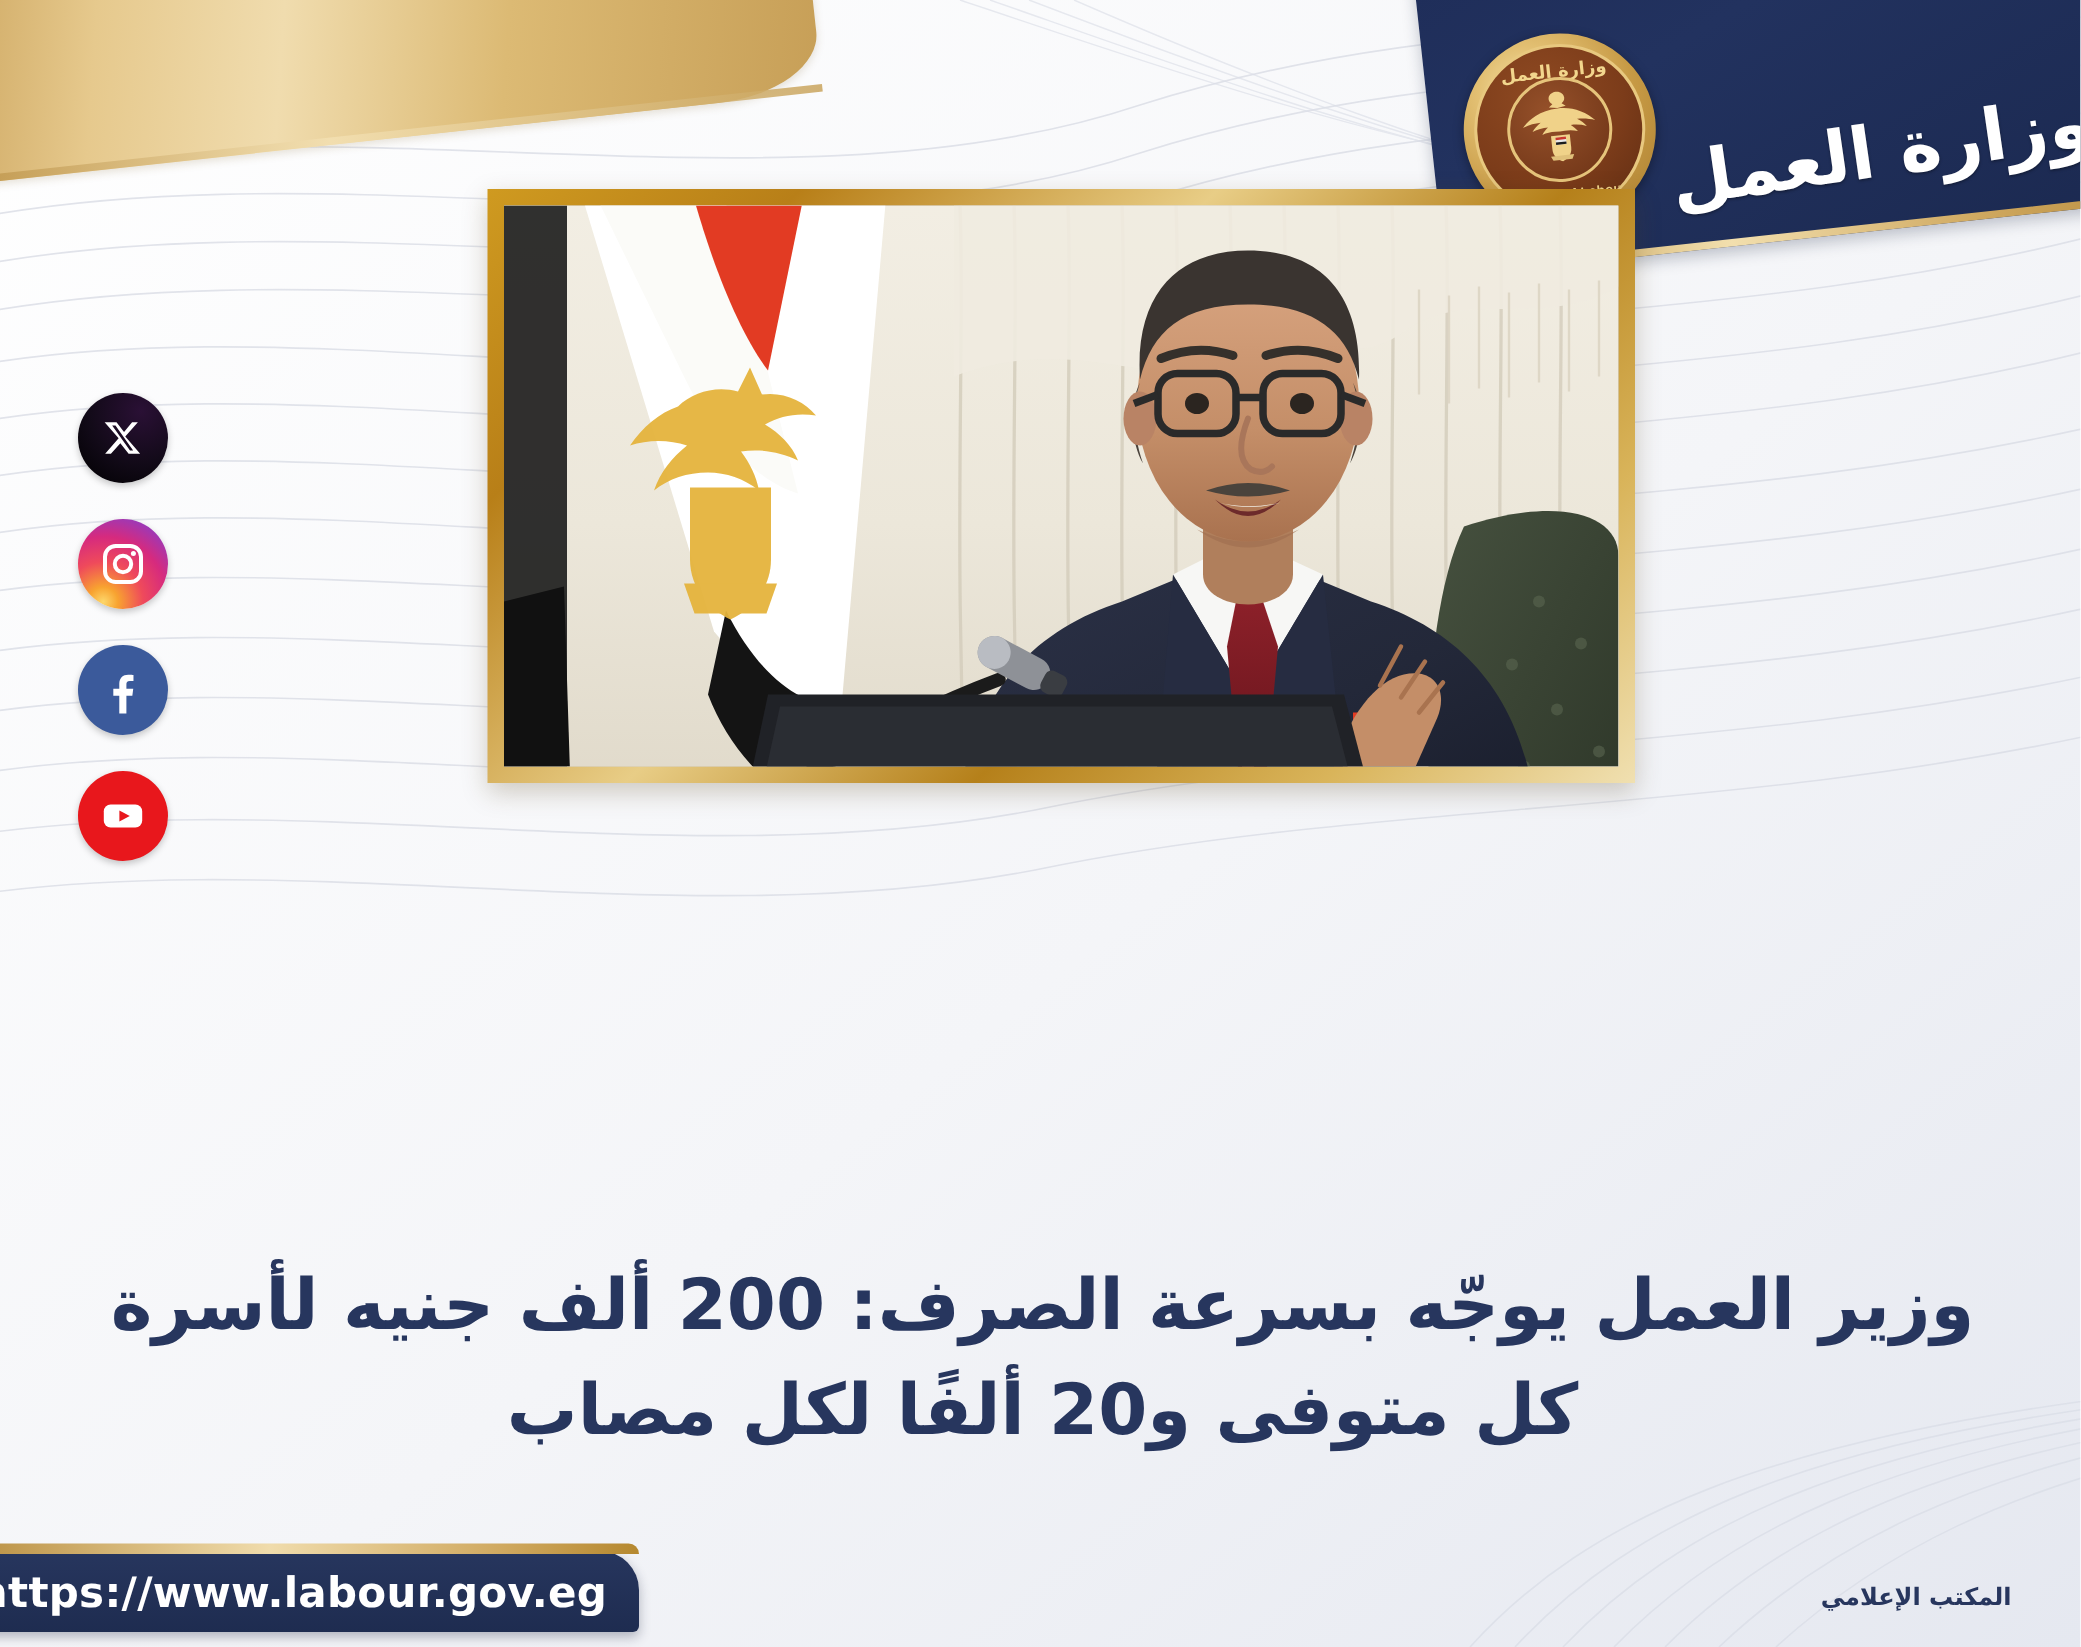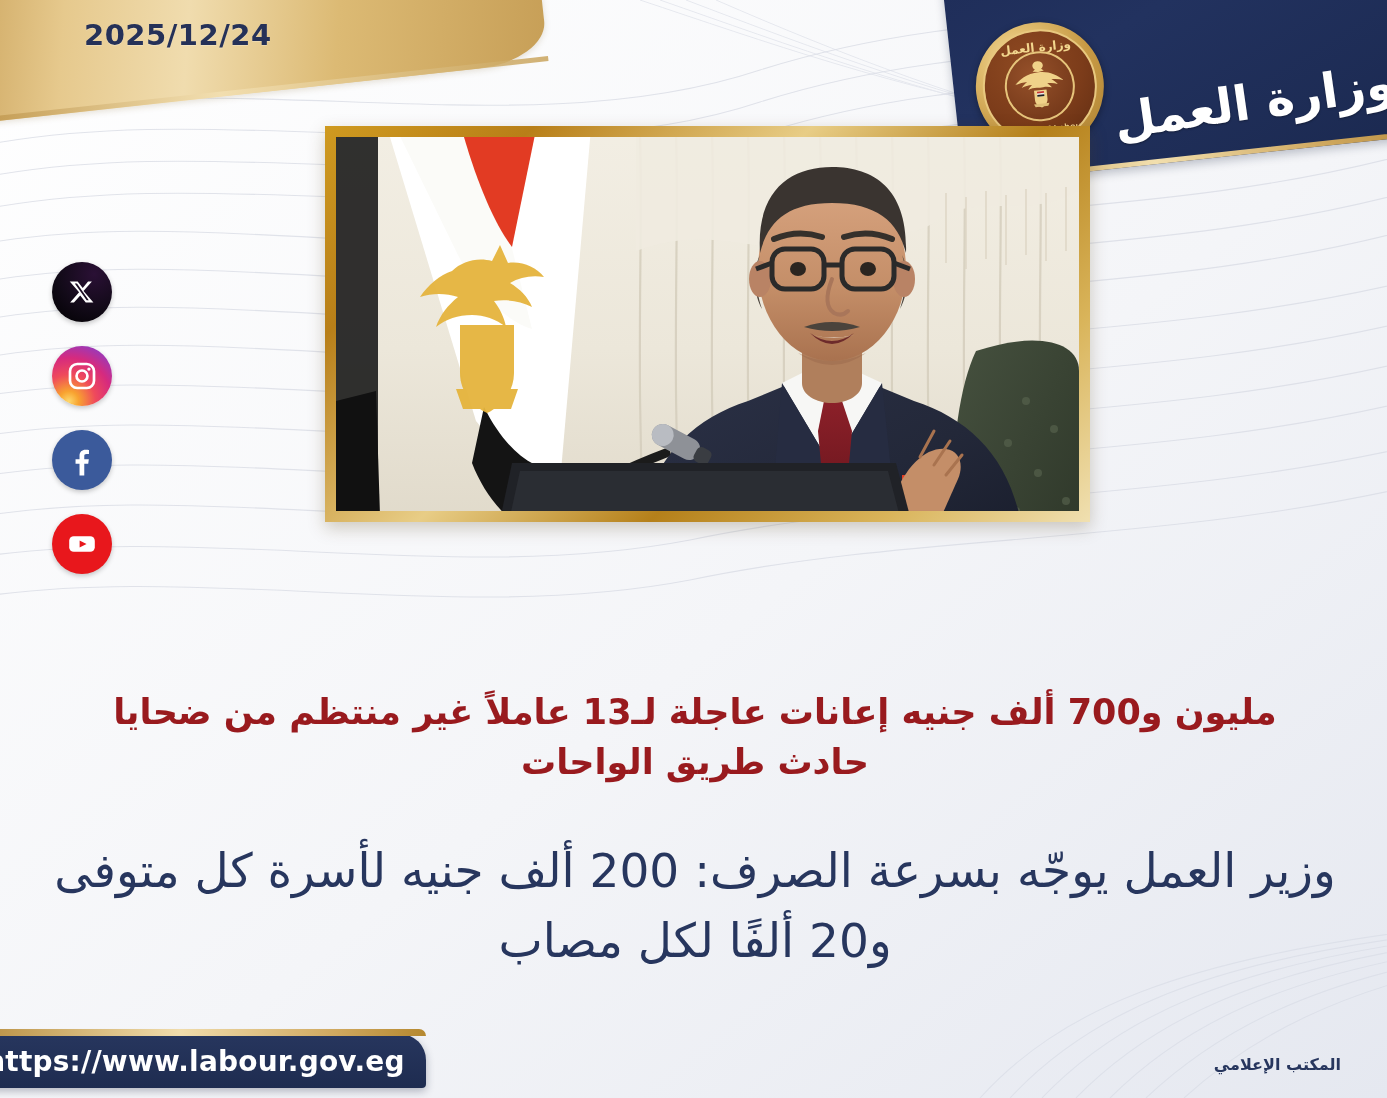--- a/index.html
+++ b/index.html
@@ -125,21 +125,21 @@
   
   .headline{
     position:absolute;left:70px;top:688px;width:1250px;
     direction:rtl;text-align:center;
     color:#991a1e;font-weight:bold;font-size:35px;line-height:1.42;
     font-family:"DejaVu Sans",sans-serif;
   }
   .subheadline{
     position:absolute;left:40px;top:836px;width:1310px;
     direction:rtl;text-align:center;
-    color:#27365e;font-weight:normal;font-size:47px;line-height:1.48;
+    color:#27365e;font-weight:bold;font-size:47px;line-height:1.48;
     font-family:"DejaVu Sans",sans-serif;
     letter-spacing:-.5px;
   }
 
   
   .url-bar{
     position:absolute;left:-22px;bottom:10px;width:448px;height:54px;
     background:linear-gradient(180deg,#27365e 0%,#1e2c50 100%);
     border-top-right-radius:26px;border-bottom-right-radius:4px;
     display:flex;align-items:center;justify-content:center;
@@ -204,21 +204,20 @@
       <g stroke="#dcdfe8" stroke-width="1" fill="none" opacity="0.65">
         <path d="M640,0 C760,40 900,90 1060,118"></path>
         <path d="M660,0 C786,44 926,96 1080,126"></path>
         <path d="M686,0 C812,48 950,100 1100,132"></path>
         <path d="M716,0 C840,54 974,106 1120,140"></path>
       </g>
     </svg>
   </div>
 
   <div class="gold-banner"></div>
-  <div class="date-badge">2025/12/24</div>
 
   <div class="logo-panel"></div>
   <div class="logo-inner">
     <div class="crest">
       <div class="ring">
         <div class="arcTop">وزارة العمل</div>
         <div class="ring2"></div>
         <svg class="eagle" viewBox="0 0 64 64" aria-hidden="true">
           <g fill="#f0d289">
             <path d="M32 8c3.2 0 5.4 2.1 5.4 4.6 0 1.6-.9 2.9-2.2 3.6l2.6 2.1-5.8.9-5.8-.9 2.6-2.1c-1.3-.7-2.2-2-2.2-3.6C26.6 10.1 28.8 8 32 8z"></path>
@@ -421,21 +420,20 @@
           <rect x="44" y="446" width="62" height="60" rx="7" fill="#f0d3a6"></rect>
           <rect x="40" y="440" width="70" height="18" rx="8" fill="#e3e3e1"></rect>
           <rect x="48" y="452" width="54" height="10" rx="4" fill="#c9b893" opacity=".7"></rect>
         </g>
 
         <rect width="743" height="506" fill="none"></rect>
       </svg>
     </div>
   </div>
 
-  <div class="headline">مليون و700 ألف جنيه إعانات عاجلة لـ13 عاملاً غير منتظم من ضحايا حادث طريق الواحات</div>
 
   <div class="subheadline">وزير العمل يوجّه بسرعة الصرف: 200 ألف جنيه لأسرة كل متوفى و20 ألفًا لكل مصاب</div>
 
   <div class="url-bar">
     <span class="url-text">https://www.labour.gov.eg</span>
   </div>
 
   <div class="media-office">المكتب الإعلامي</div>
 
 </div>

